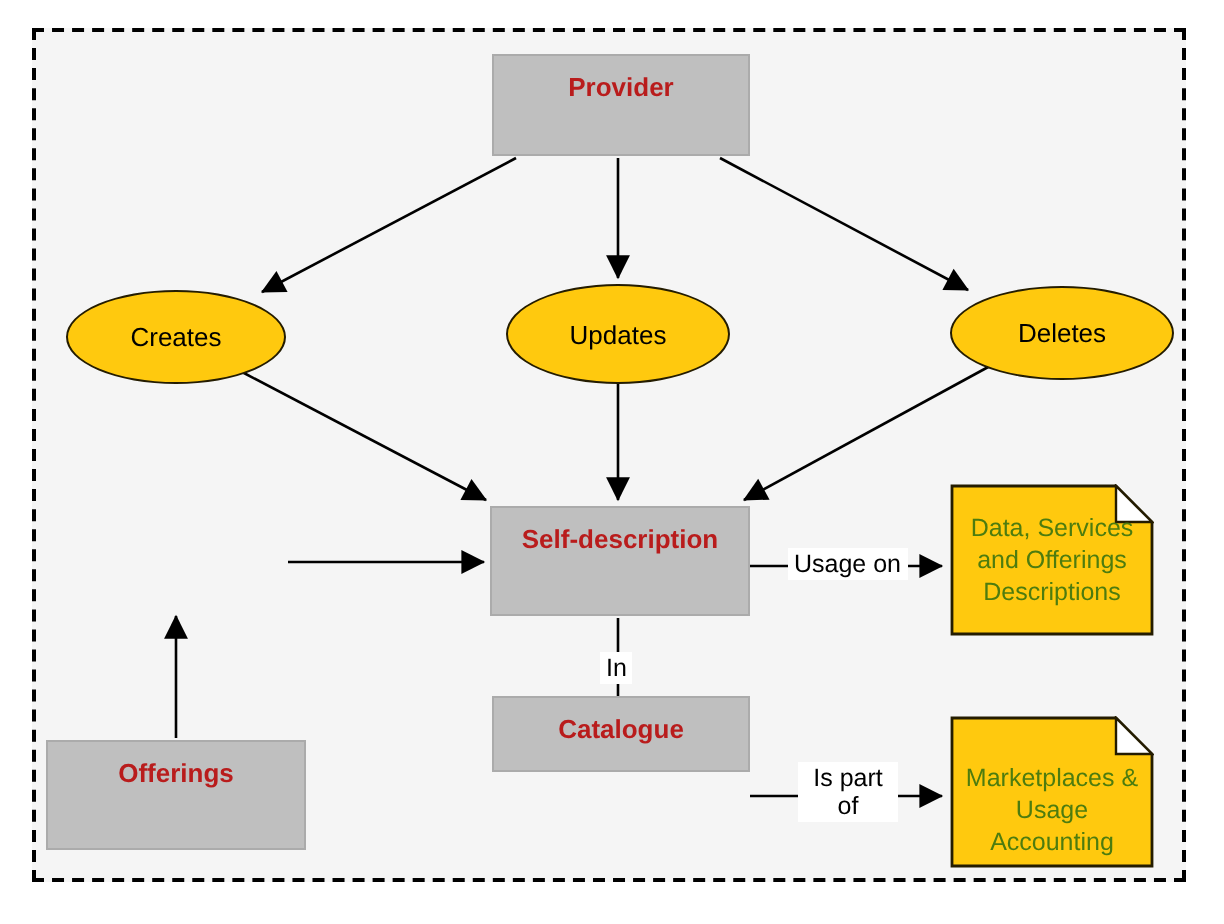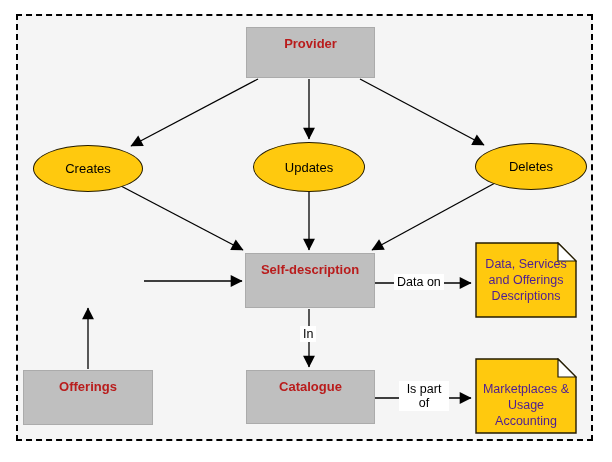--- a/index.html
+++ b/index.html
@@ -8,21 +8,21 @@
   #canvas{position:absolute;left:16px;top:14px;width:577px;height:427px;
           border:2px dashed #000;background:#f5f5f5;box-sizing:border-box;}
   .node-box{position:absolute;background:#bfbfbf;border:1px solid #ababab;box-sizing:border-box;
             text-align:center;padding-top:8px;font-weight:bold;font-size:13px;color:#b91c1c;}
   .ellipse{position:absolute;background:#ffc90e;border:1.5px solid #241c00;border-radius:50%;
            box-sizing:border-box;display:flex;align-items:center;justify-content:center;
            font-size:13px;color:#000;}
   .note{position:absolute;}
   .note svg{position:absolute;left:0;top:0;}
   .note .note-text{position:absolute;left:3px;right:3px;text-align:center;
-                   font-size:12.5px;line-height:16px;color:#4c1d95;}
+                   font-size:12.5px;line-height:16px;color:#4d7c0f;}
   .edge-label{position:absolute;background:#ffffff;font-size:12.5px;line-height:14px;
               color:#000;text-align:center;padding:1px 3px;}
   #edges{position:absolute;left:0;top:0;width:612px;height:462px;pointer-events:none;}
   #edges line{stroke:#000;stroke-width:1.3;}
 </style>
 </head>
 <body>
 
 <div id="stage">
   <div id="canvas"></div>
@@ -45,21 +45,21 @@
     <line x1="375" y1="283" x2="471" y2="283" marker-end="url(#arrow)"></line>
     <line x1="375" y1="398" x2="471" y2="398" marker-end="url(#arrow)"></line>
   </svg>
 
   <div class="node-box" style="left:246px;top:27px;width:129px;height:51px;">Provider</div>
 
   <div class="node-box" style="left:245px;top:253px;width:130px;height:55px;">Self-description</div>
 
   <div class="node-box" style="left:23px;top:370px;width:130px;height:55px;">Offerings</div>
 
-  <div class="node-box" style="left:246px;top:370px;width:129px;height:54px;">Catalogue</div>
+  <div class="node-box" style="left:246px;top:348px;width:129px;height:38px;">Catalogue</div>
 
   <div class="ellipse" style="left:253px;top:142px;width:112px;height:50px;">Updates</div>
 
   <div class="ellipse" style="left:33px;top:145px;width:110px;height:47px;">Creates</div>
 
   <div class="ellipse" style="left:475px;top:143px;width:112px;height:47px;">Deletes</div>
 
 
   <div class="note" style="left:475px;top:242px;width:102px;height:76px;">
     <svg width="102" height="76">
@@ -70,18 +70,18 @@
   </div>
 
   <div class="note" style="left:475px;top:358px;width:102px;height:76px;">
     <svg width="102" height="76">
       <path d="M1,1 L83,1 L101,19 L101,75 L1,75 Z" fill="#ffc90e" stroke="#241c00" stroke-width="1.4"></path>
       <path d="M83,1 L83,19 L101,19 Z" fill="#ffffff" stroke="#241c00" stroke-width="1.2"></path>
     </svg>
     <div class="note-text" style="top:23px;">Marketplaces &amp; Usage Accounting</div>
   </div>
 
-  <div class="edge-label" style="left:394px;top:274px;">Data on</div>
+  <div class="edge-label" style="left:394px;top:274px;">Usage on</div>
 
   <div class="edge-label" style="left:300px;top:326px;">In</div>
 
   <div class="edge-label" style="left:399px;top:381px;width:44px;">Is part of</div>
 </div>
 
 </body></html>

